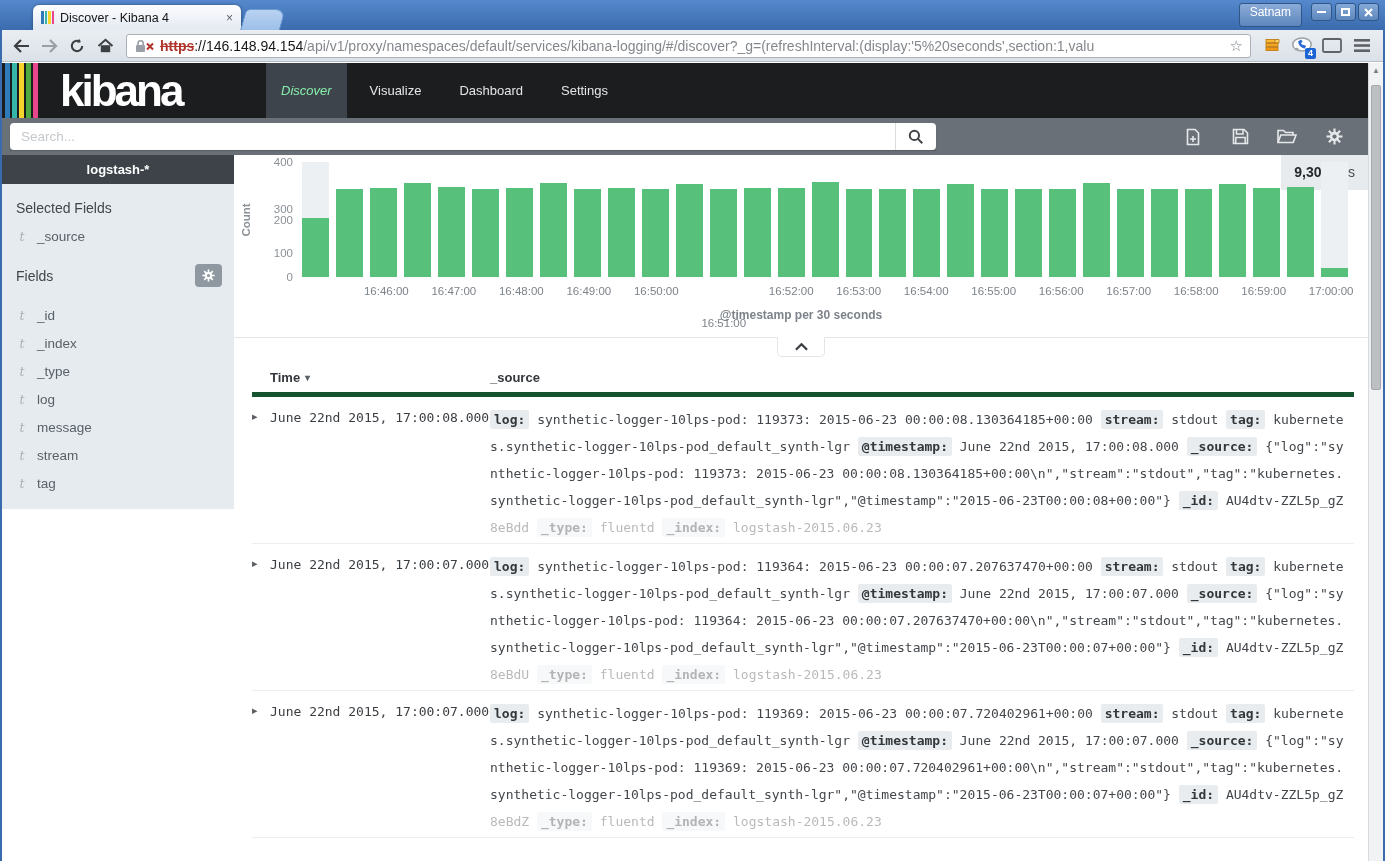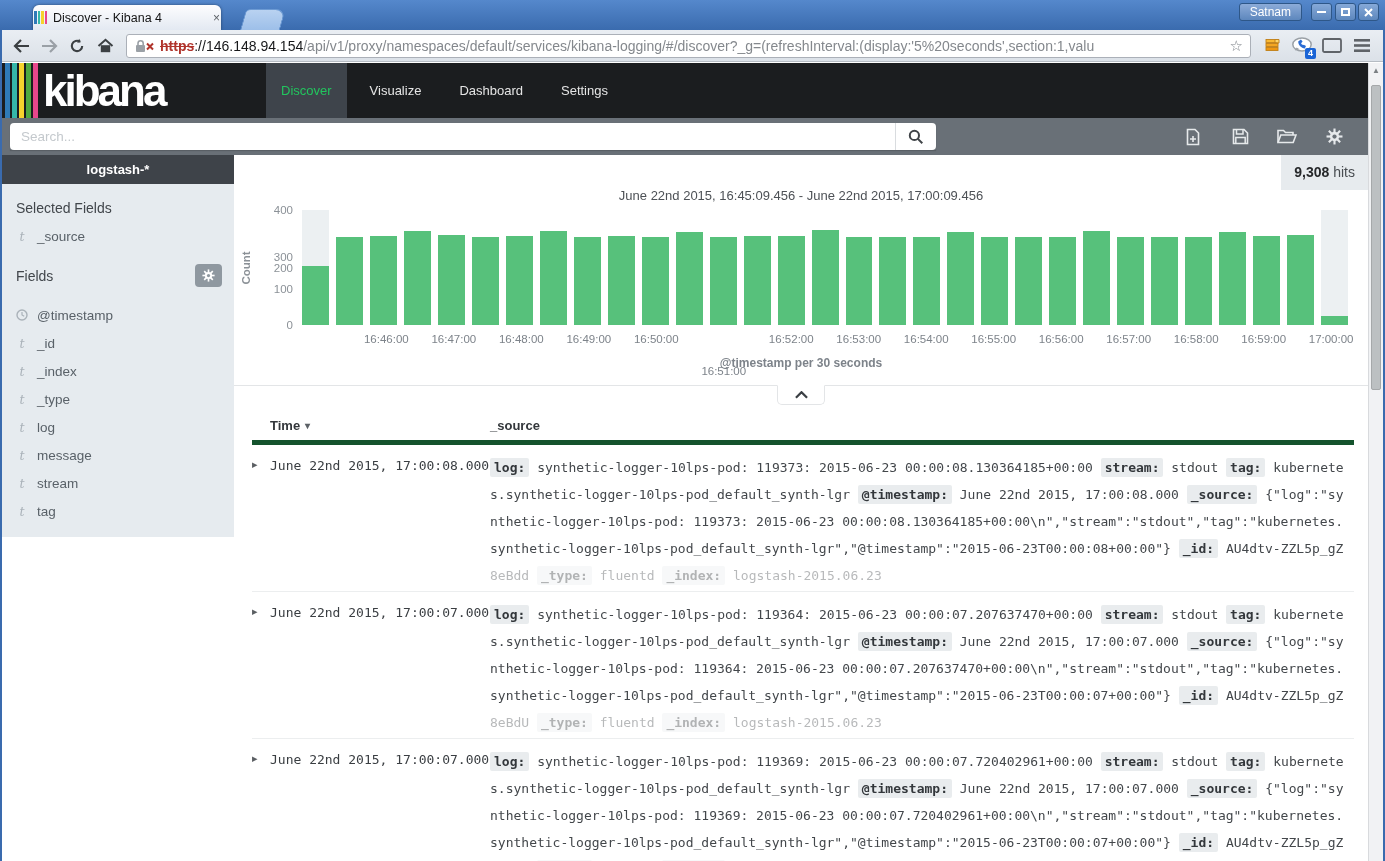--- a/index.html
+++ b/index.html
@@ -2,31 +2,31 @@
 <html><head>
 <meta charset="utf-8">
 <style>
   * { margin:0; padding:0; box-sizing:border-box; }
   body { font-family:"Liberation Sans", sans-serif; background:#fff; }
   .window { position:relative; width:1385px; height:861px; overflow:hidden; background:#fff; }
 
   
   .titlebar { position:absolute; top:0; left:0; right:0; height:30px;
     background:linear-gradient(#5588cc,#3a6bae); }
-  .tab { position:absolute; left:33px; top:5px; width:188px; height:25px;
+  .tab { position:absolute; left:33px; top:5px; width:208px; height:25px;
     background:linear-gradient(#fdfdfe,#e3e9f2); border-radius:6px 6px 0 0;
-    box-shadow:0 0 3px rgba(0,0,0,.45); display:flex; align-items:center; padding:0 1px; }
+    box-shadow:0 0 3px rgba(0,0,0,.45); display:flex; align-items:center; padding:0 8px; }
   .tab-favicon { width:13px; height:13px; display:flex; gap:1px; flex:none; }
   .tab-favicon i { flex:1; }
   .tab-title { font-size:12.5px; color:#141414; margin-left:6px; flex:1; white-space:nowrap; overflow:hidden; }
   .tab-close { color:#5f6368; font-size:12px; padding-left:4px; }
   .newtab { position:absolute; left:243px; top:9px; width:40px; height:21px;
     background:linear-gradient(#b9d2f1,#9dbfe9); border:1px solid #6d9bd4; border-bottom:none;
     border-radius:5px 10px 0 0; transform:skewX(-16deg); }
-  .user-btn { position:absolute; right:83px; top:3px; height:18px; padding:0 10px;
+  .user-btn { position:absolute; right:83px; top:3px; height:24px; padding:0 10px;
     background:linear-gradient(#8cabd8,#5d87bd); border:1px solid #2e5788; border-radius:3px;
     color:#fff; font-size:12px; line-height:16px; }
   .win-btn { position:absolute; top:3px; width:21px; height:18px;
     background:linear-gradient(#86a9d8,#5d87bd); border:1px solid #2e5788; border-radius:3px;
     display:flex; align-items:center; justify-content:center; }
   .wb-min { right:53px; } .wb-max { right:29px; } .wb-close { right:6px; }
 
   
   .toolbar { position:absolute; top:30px; left:0; right:0; height:32px;
     background:linear-gradient(#eaeef3,#dbe1e8); border-bottom:1px solid #b6bcc3;
@@ -50,28 +50,28 @@
     background:#f1f2f4; border-left:1px solid #d8dadd; z-index:40; }
   .sb-up { height:16px; text-align:center; font-size:8px; color:#7b8084; line-height:16px; }
   .sb-thumb { position:absolute; top:22px; left:2px; right:2px; height:305px;
     background:#bcc0c2; border:1px solid #a5a8aa; border-radius:2px; }
 
   
   .page { position:absolute; top:63px; left:2px; width:1366px; bottom:0; background:#fff; overflow:hidden; }
 
   
   .knav { height:55px; background:#1b1d1f; display:flex; align-items:stretch; }
-  .klogo { width:232px; display:flex; align-items:center; flex:none; }
+  .klogo { width:232px; display:flex; align-items:center; flex:none;gap:17px; }
   .stripes { display:flex; gap:2px; height:55px; padding-left:3px; }
   .stripes i { width:5px; }
   .klogo-text { color:#fff; font-size:44px; font-weight:bold; letter-spacing:-3px; margin-left:5px; line-height:48px; }
   .knav-links { display:flex; align-items:stretch; margin-left:28px; }
   .knav-link { display:flex; align-items:center; padding:0 15px; margin:0 4px; color:#e5e5e5;
     font-size:13px; position:relative; }
-  .knav-link.active { background:#3e444b; color:#22c55e; }
+  .knav-link.active { background:#3e444b; color:#86efac;font-style:italic; }
   .knav-link.active::after { content:""; position:absolute; left:50%; bottom:-7px; margin-left:-7px;
     border:7px solid transparent; border-top:7px solid #2c3034; border-bottom:none; }
   .knav-right { margin-left:auto; display:flex; align-items:center; gap:28px; padding-right:28px;
     color:#f1f2f3; font-size:13px; }
   .tp-item { display:flex; align-items:center; gap:7px; white-space:nowrap; }
 
   
   .search-row { height:37px; background:#697077; display:flex; align-items:center; padding:0 8px; position:relative; z-index:5; }
   .search-group { display:flex; height:27px; width:926px; box-shadow:0 1px 1px rgba(0,0,0,.15); }
   .search-input { flex:1; border:none; outline:none; background:#fff; border-radius:4px 0 0 4px;
@@ -332,29 +332,20 @@
                       <rect x="7" y="0.5" width="2" height="15" transform="rotate(45 8 8)"></rect>
                       <rect x="7" y="0.5" width="2" height="15" transform="rotate(-45 8 8)"></rect>
                       <circle cx="8" cy="8" r="4.4"></circle>
                       <circle cx="8" cy="8" r="2" fill="#8f98a0"></circle>
                     </g>
                   </svg>
               </button>
             </div>
             <div id="f-list">
                 <div class="field-row">
-                  <span class="f-icon">
-                    <svg width="12" height="12" viewBox="0 0 12 12">
-                      <circle cx="6" cy="6" r="5" fill="none" stroke="#aab2b9" stroke-width="1.4"></circle>
-                      <path d="M6 3v3l2.2 1.2" stroke="#aab2b9" stroke-width="1.2" fill="none"></path>
-                    </svg>
-                  </span>
-                  <span>@timestamp</span>
-                </div>
-                <div class="field-row">
                   <span class="f-icon">t</span>
                   <span>_id</span>
                 </div>
                 <div class="field-row">
                   <span class="f-icon">t</span>
                   <span>_index</span>
                 </div>
                 <div class="field-row">
                   <span class="f-icon">t</span>
                   <span>_type</span>
@@ -376,29 +367,28 @@
                   <span>tag</span>
                 </div>
               </div>
           </div>
         </div>
       </div>
 
       <div class="main">
         <div class="hits"><b>9,308</b> <span>hits</span></div>
 
-        <div class="chart-title">June 22nd 2015, 16:45:09.456 - June 22nd 2015, 17:00:09.456</div>
 
         <div class="chart-area">
           <span class="count-label">Count</span>
           <div id="ylabels">
               <span class="ylab" style="top: 0px;">400</span>
               <span class="ylab" style="top: 28.75px; margin-top: 18px;">300</span>
               <span class="ylab" style="top: 57.5px;">200</span>
-              <span class="ylab" style="top: 79px; text-align: right;">100</span>
+              <span class="ylab" style="top: 91px; text-align: right;">100</span>
               <span class="ylab" style="top: 115px;">0</span>
             </div>
           <div class="bars" id="bars">
               <div class="slot">
                 <div class="bd" style="background: rgb(236, 240, 242);"></div>
                 <div class="bar" style="height: 58.9375px; background: rgb(87, 193, 123);"></div>
               </div>
               <div class="slot">
                 <div class="bar" style="height: 87.6875px; background: rgb(87, 193, 123);"></div>
               </div>

